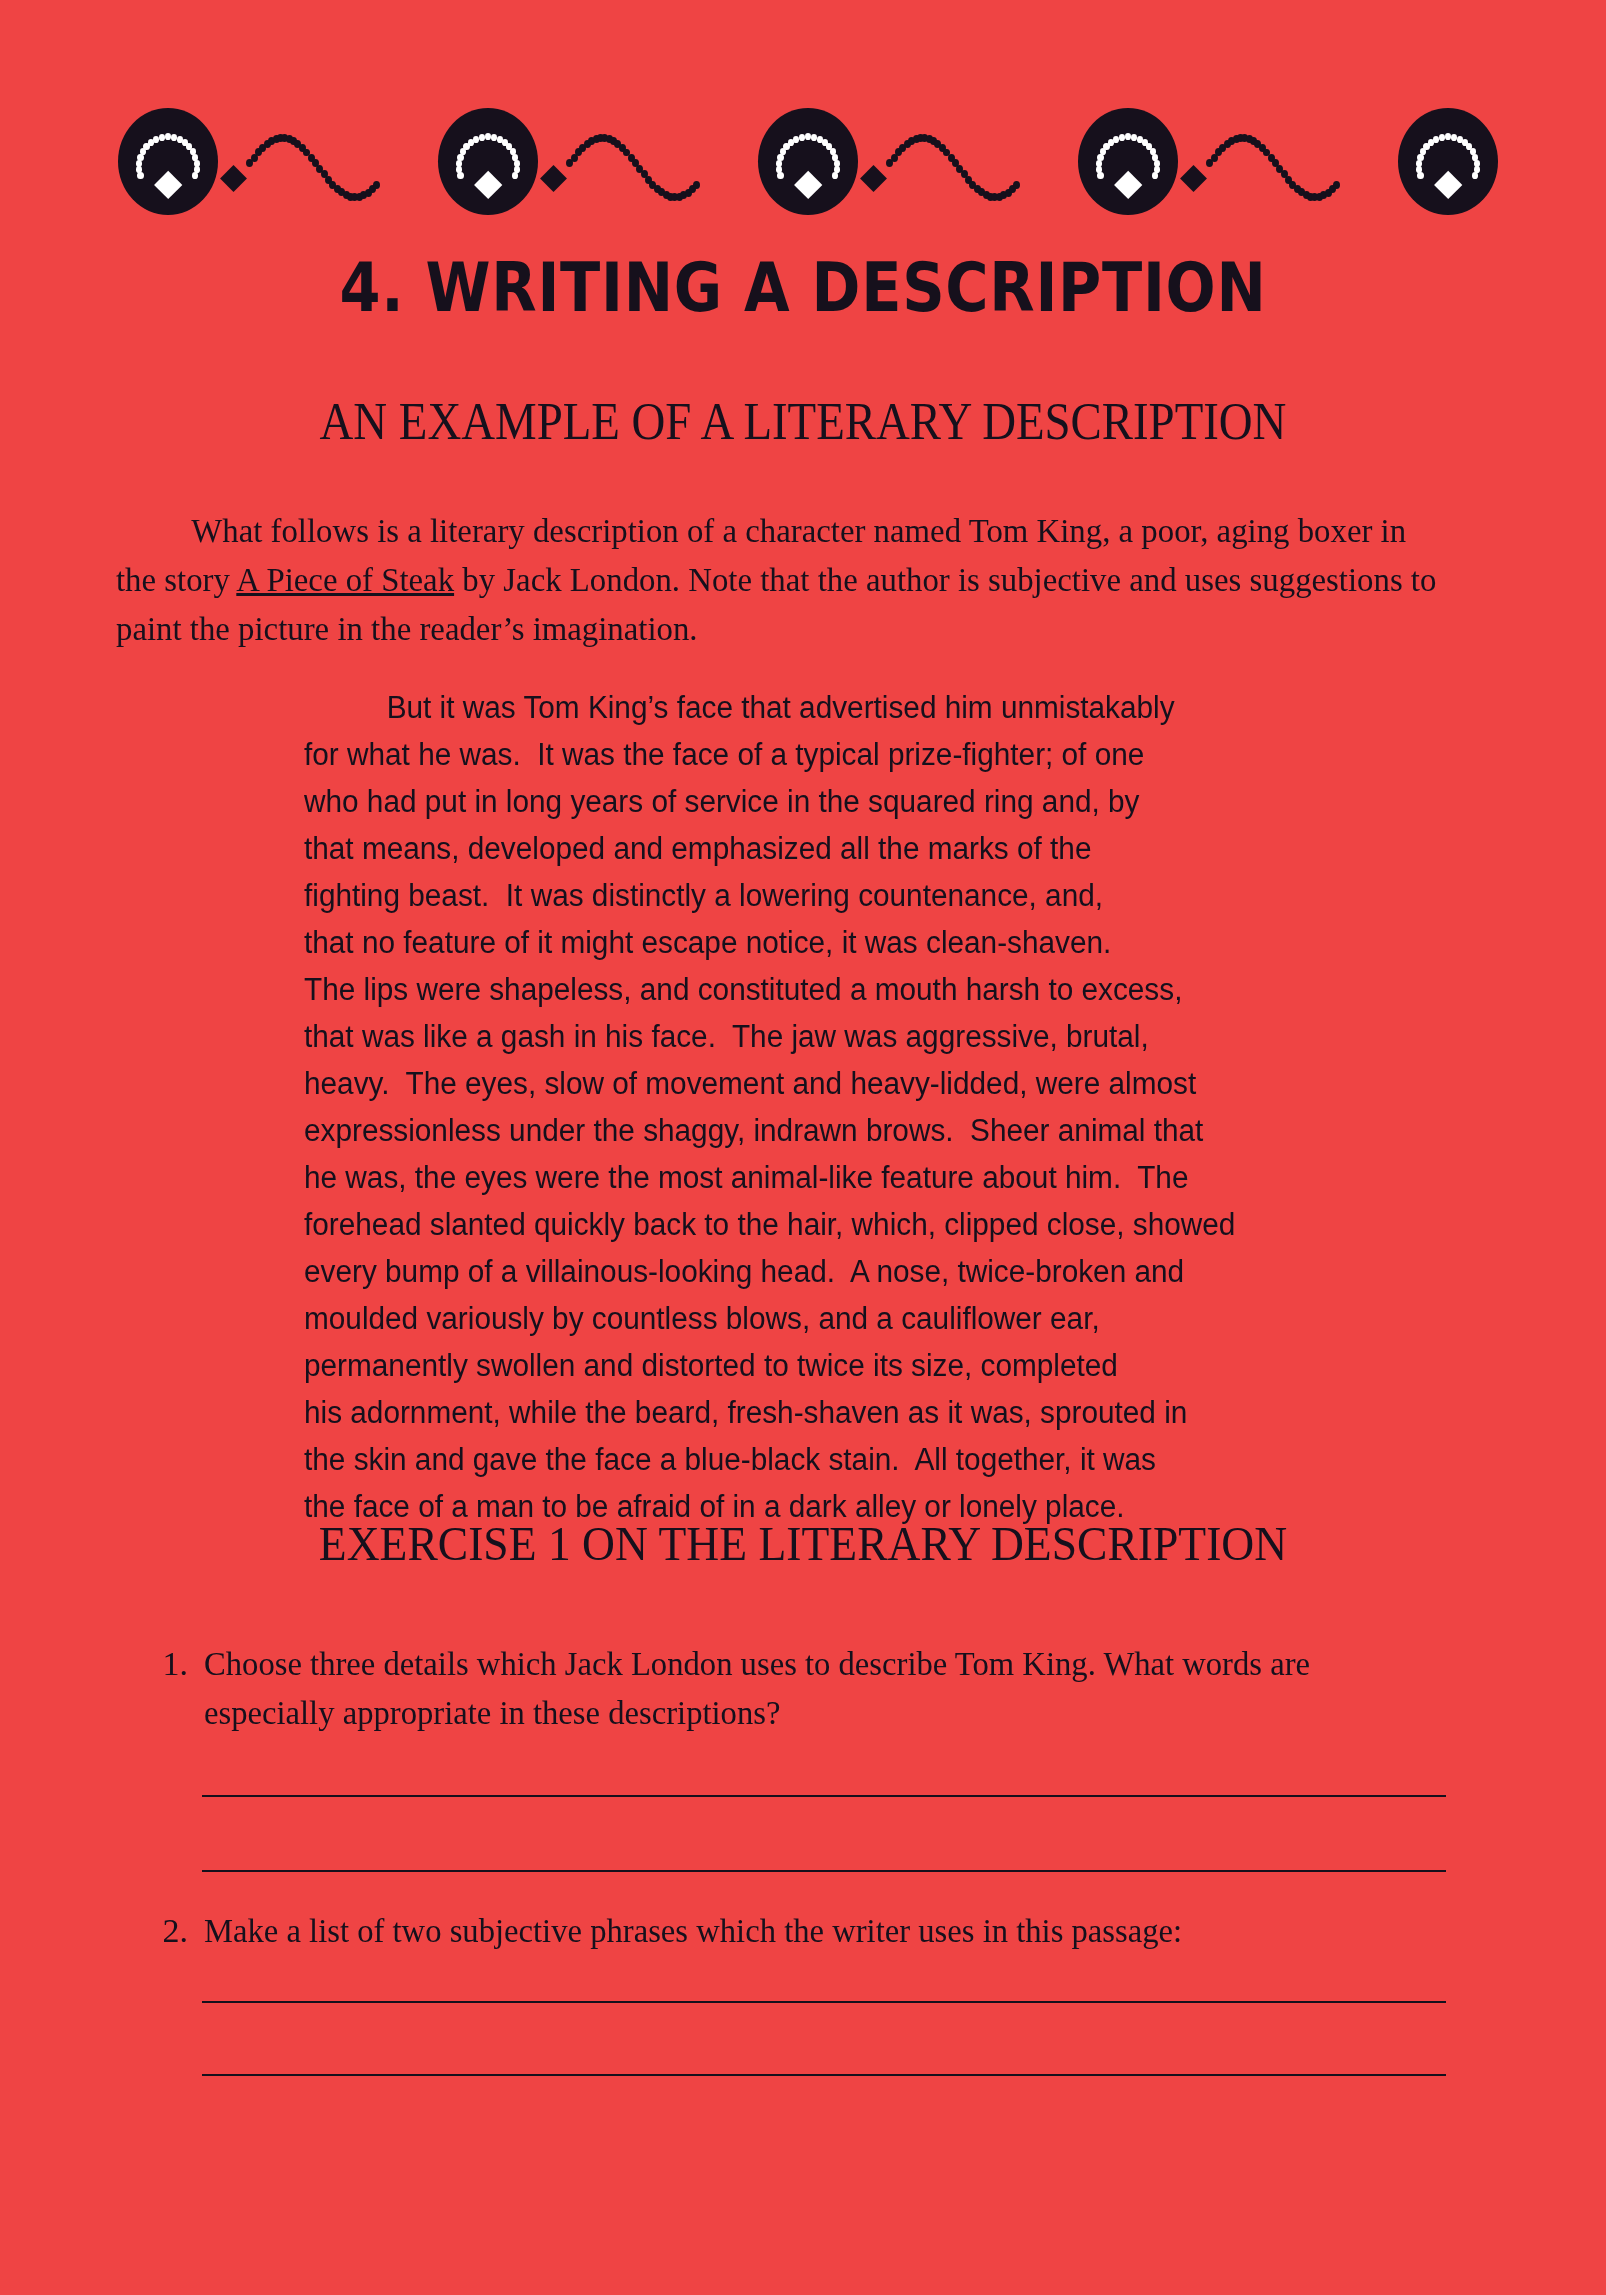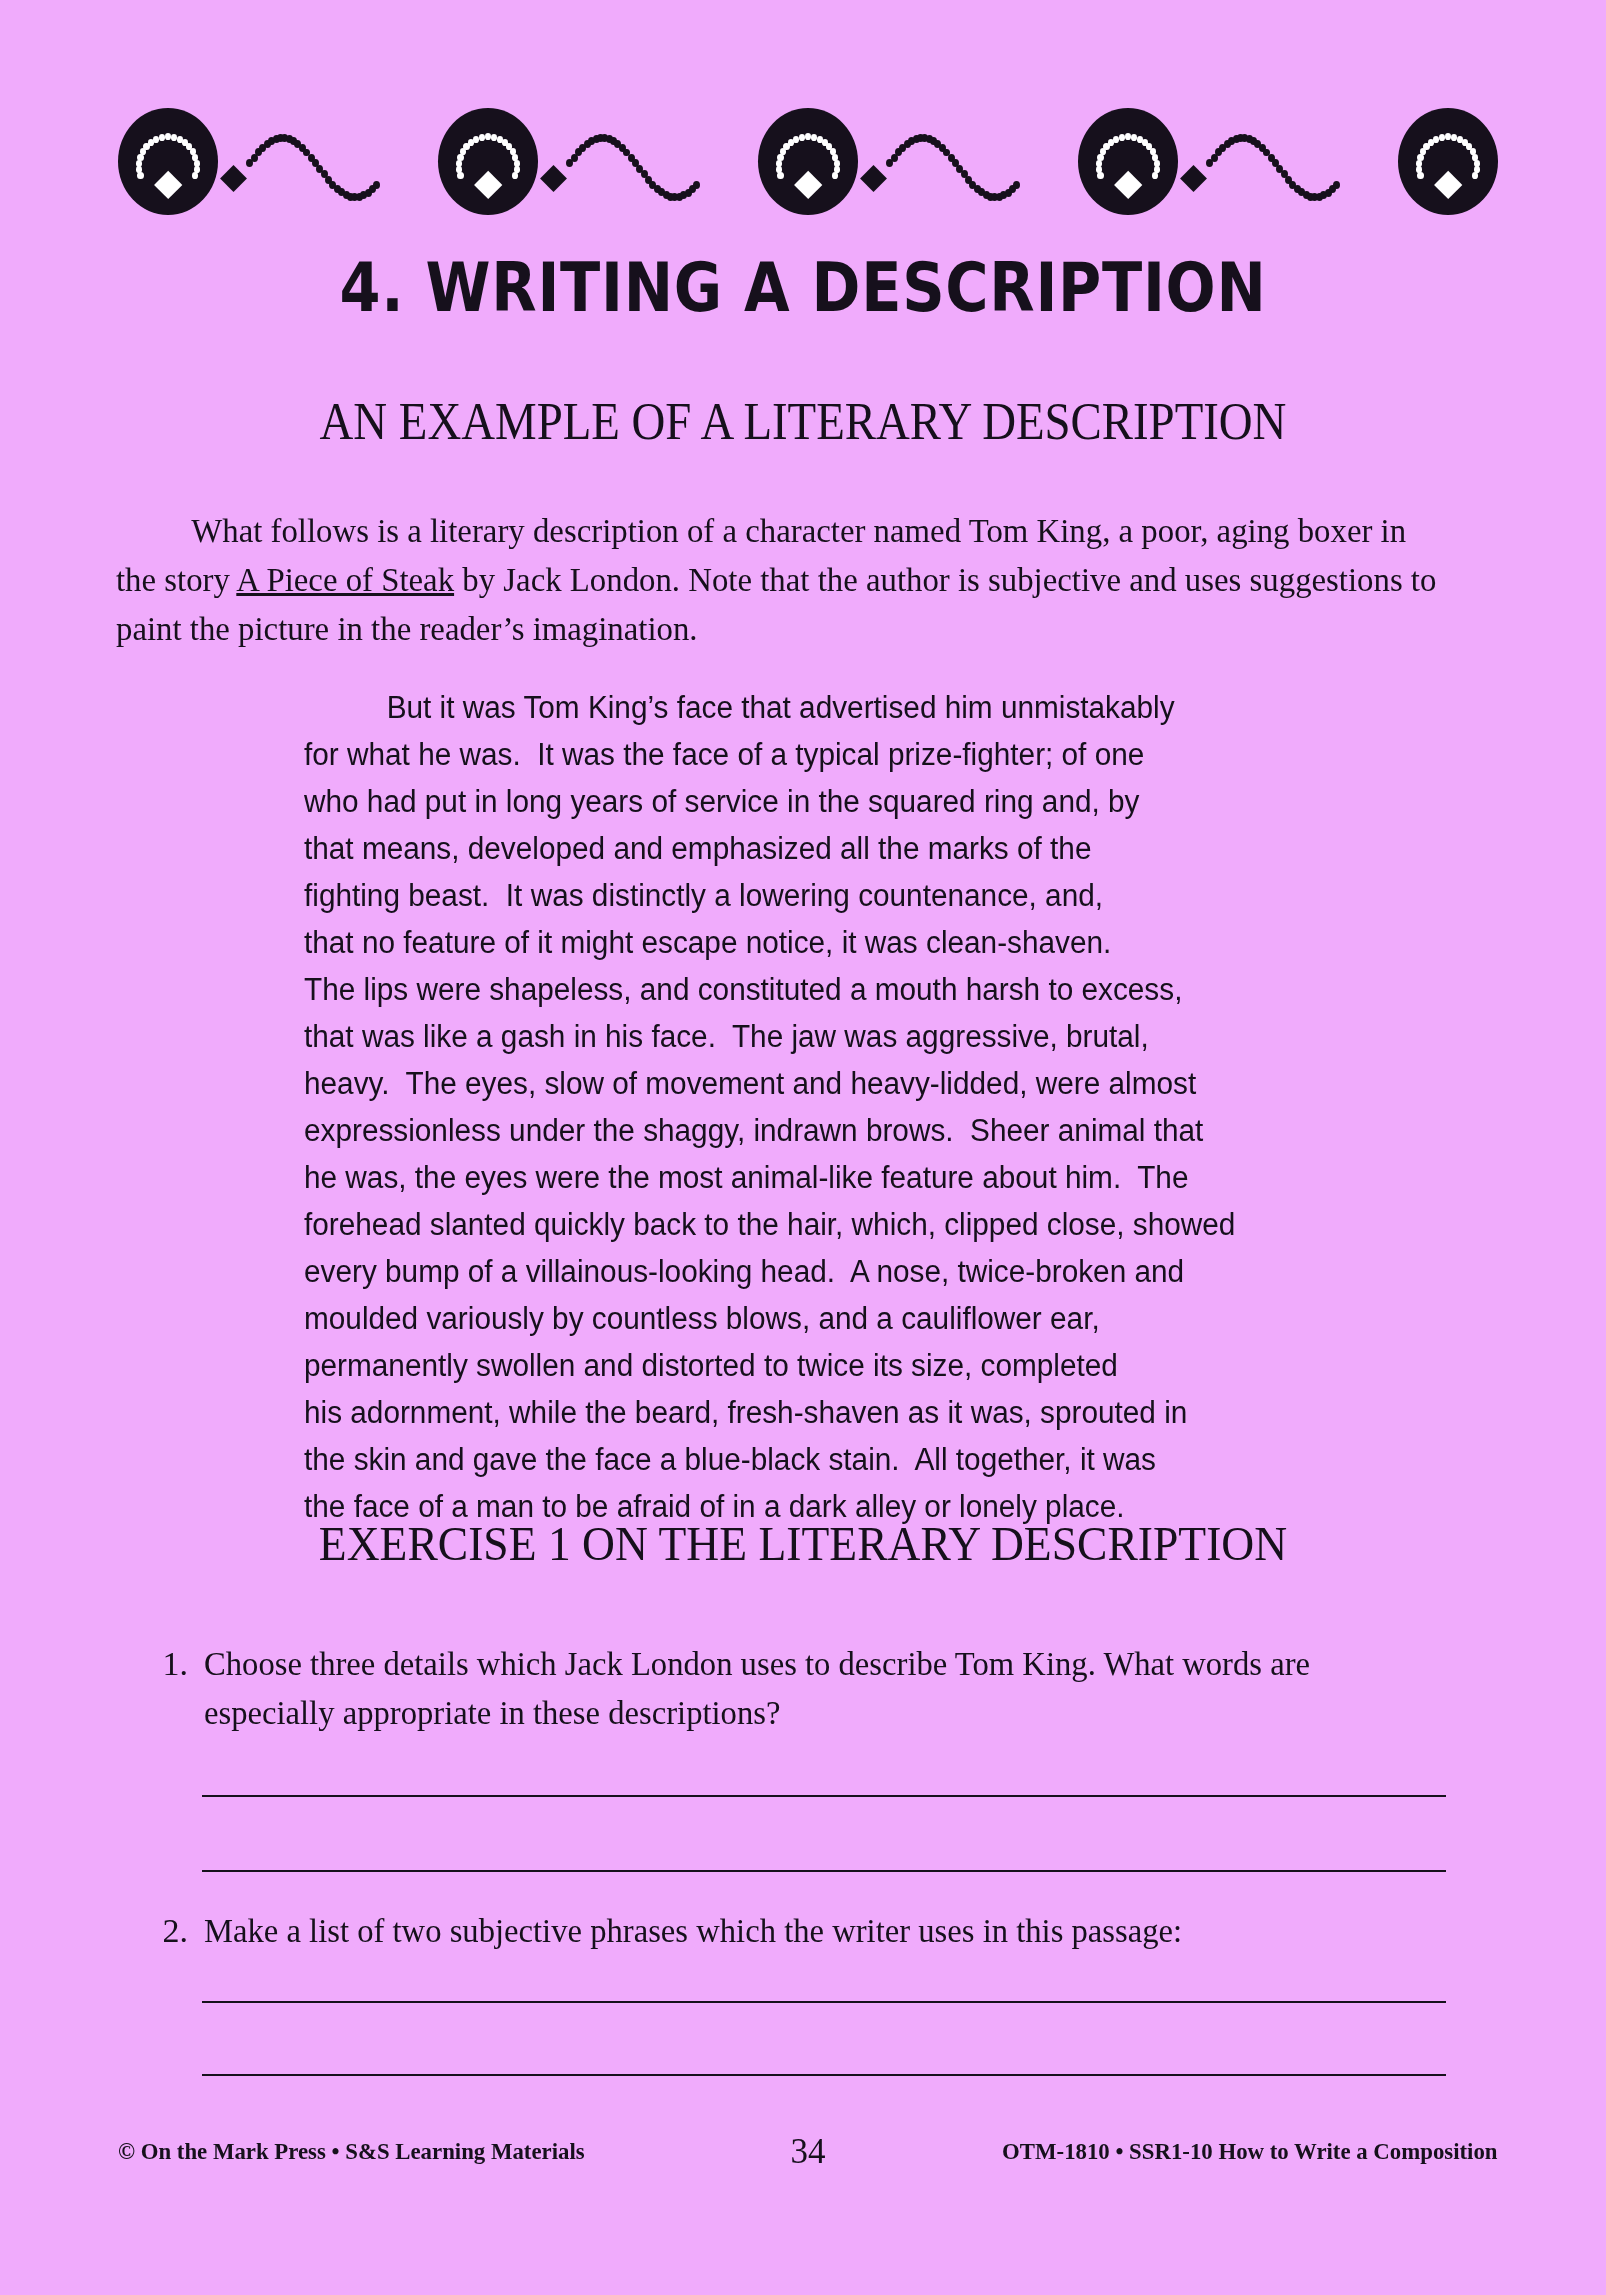--- a/index.html
+++ b/index.html
@@ -14,21 +14,21 @@
     font-family: "Liberation Serif", serif;
     color: #16101c;
     overflow: hidden;
   }
 
   .page {
     position: absolute;
     left: 0; top: 0;
     width: 1606px;
     height: 2295px;
-    background: #f0abfc;
+    background: #ef4444;
   }
 
   
   .deco-band {
     position: absolute;
     left: 118px;
     top: 102px;
     width: 1380px;
     height: 118px;
     display: flex;
@@ -543,20 +543,15 @@
   <div class="answer-line" id="l1"></div>
   <div class="answer-line" id="l2"></div>
 
   <div class="question" id="q2">
     <span class="q-num">2.</span>
     <span class="q-text">Make a list of two subjective phrases which the writer uses in this passage:</span>
   </div>
   <div class="answer-line" id="l3"></div>
   <div class="answer-line" id="l4"></div>
 
-  <div class="footer">
-    <span class="footer-left">© On the Mark Press • S&amp;S Learning Materials</span>
-    <span class="footer-page">34</span>
-    <span class="footer-right">OTM-1810 • SSR1-10 How to Write a Composition</span>
-  </div>
 
 </div>
 
 
 </body></html>

